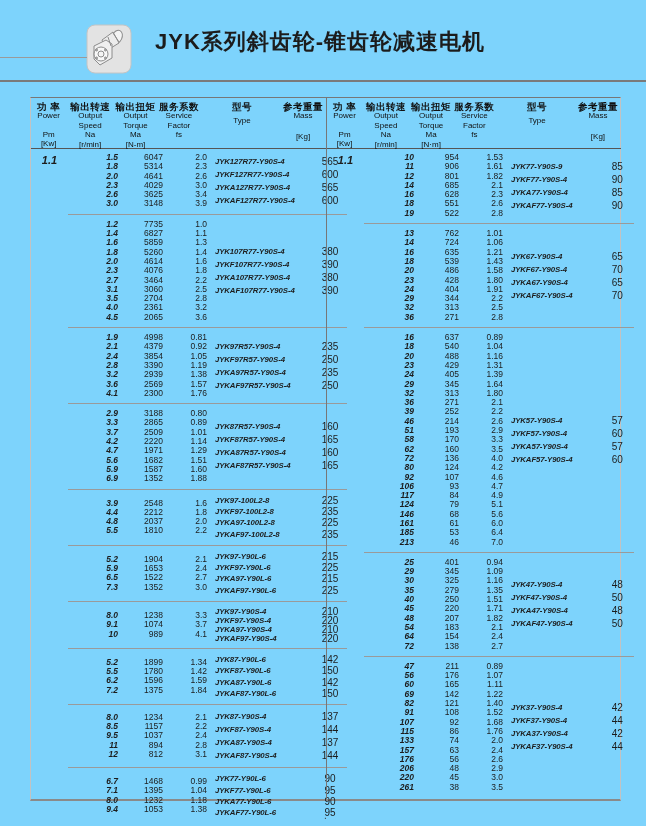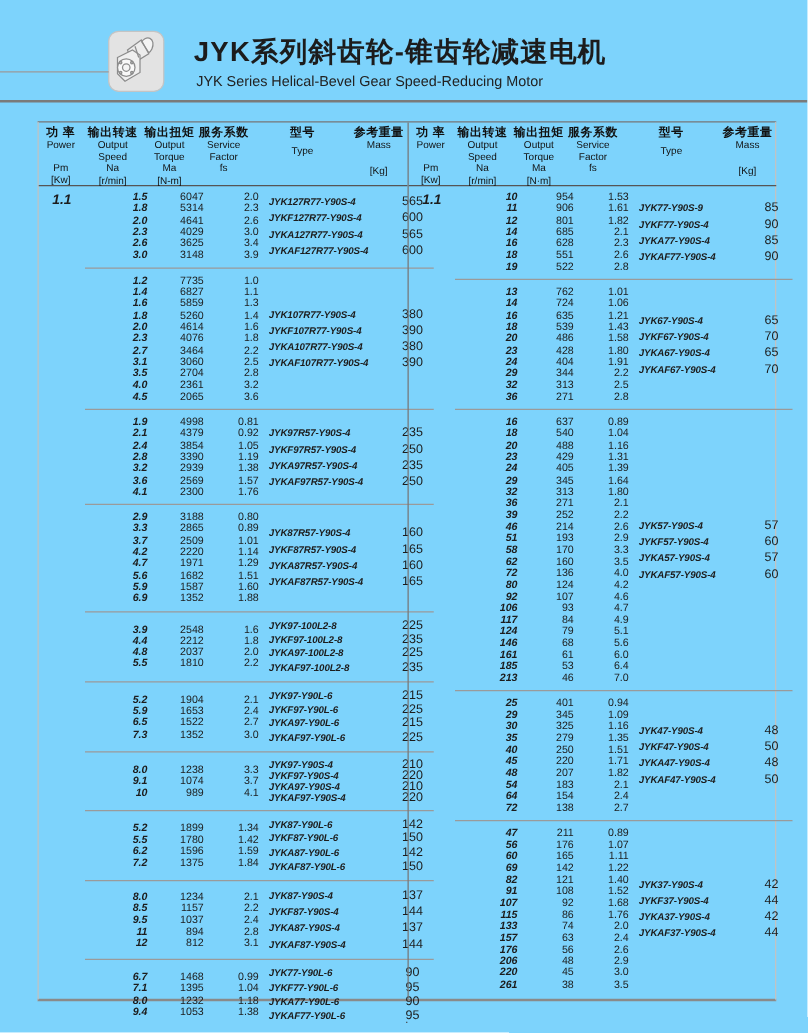--- a/index.html
+++ b/index.html
@@ -68,21 +68,20 @@
         <circle cx="10.5" cy="26" r="1" fill="#bbb"></circle>
         <circle cx="19.5" cy="26" r="1" fill="#bbb"></circle>
         <circle cx="10.5" cy="34" r="1" fill="#bbb"></circle>
         <circle cx="19.5" cy="34" r="1" fill="#bbb"></circle>
         <line x1="27" y1="9" x2="33" y2="18"></line>
         <line x1="22" y1="13" x2="25" y2="22"></line>
       </g>
     </svg>
   </div>
   <div class="title-cn">JYK系列斜齿轮-锥齿轮减速电机</div>
-  <div class="subtitle">JYK Series Helical-Bevel Gear Speed-Reducing Motor</div>
   <div class="rule-stub"></div>
   <div class="rule-main"></div>
 
   <div class="spec-table">
     <section class="half half-left" id="half-left">
         <div class="thead">
           <div class="hcol c-power">
             <div class="hl cn">功 率</div>
             <div class="hl">Power</div>
             <div class="hl">Pm</div>

